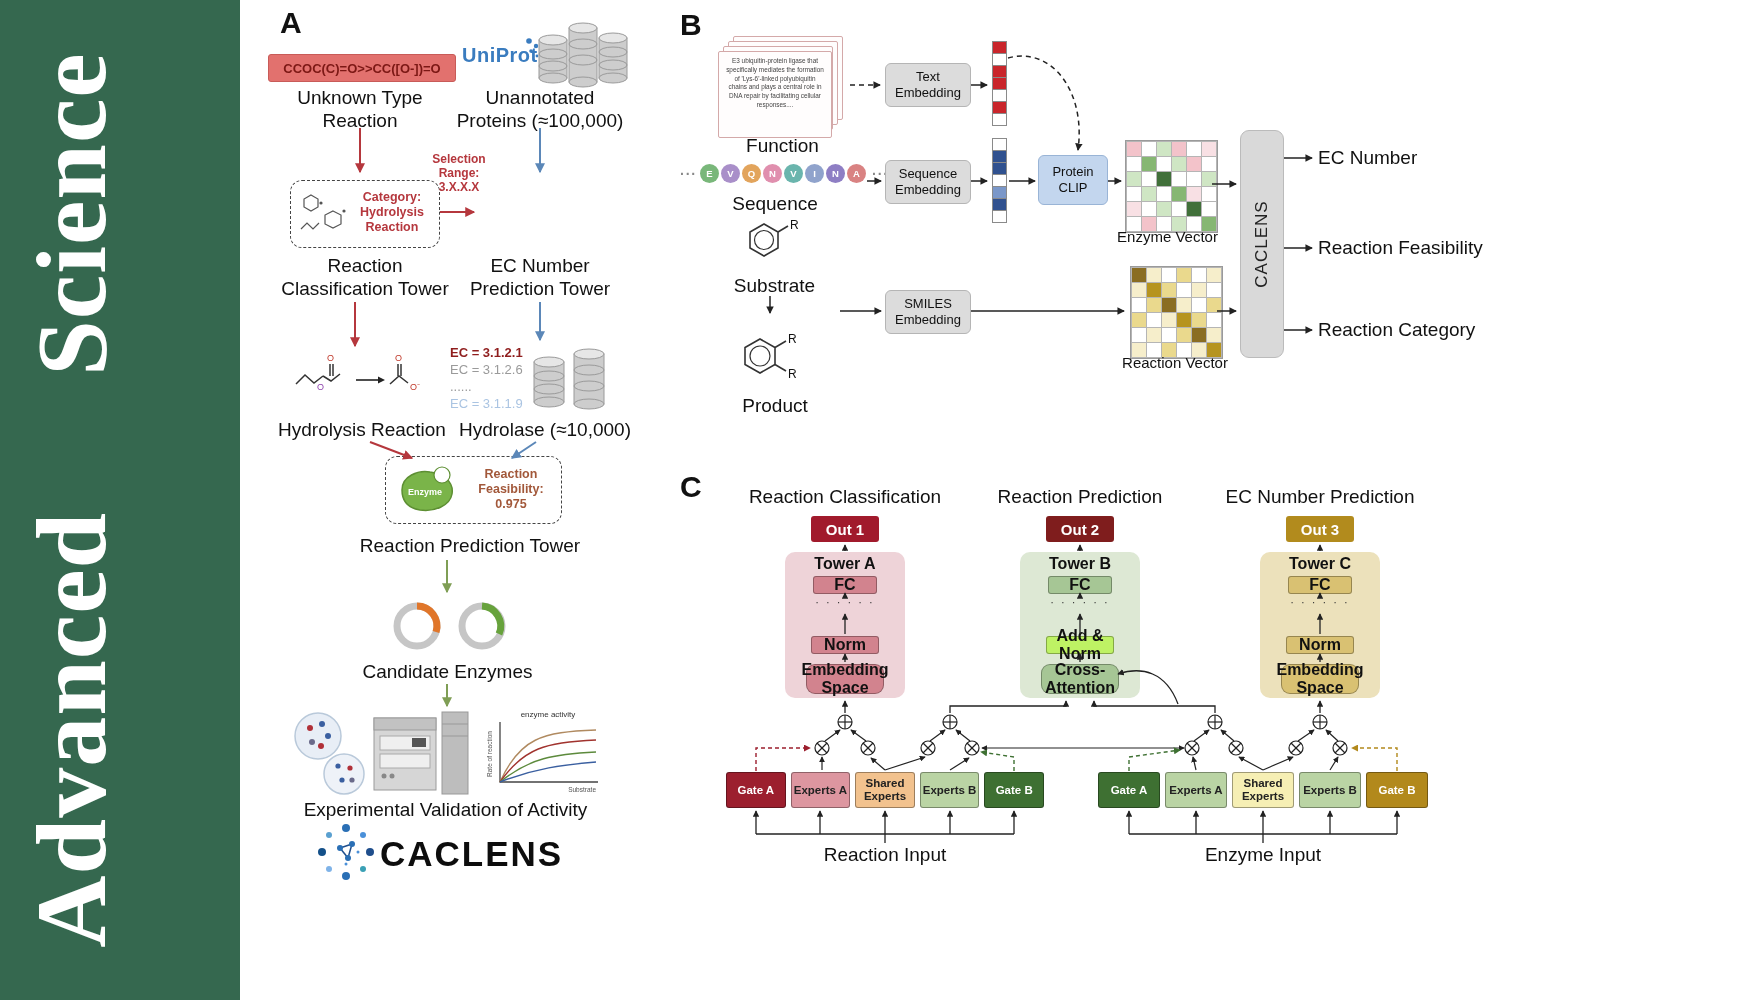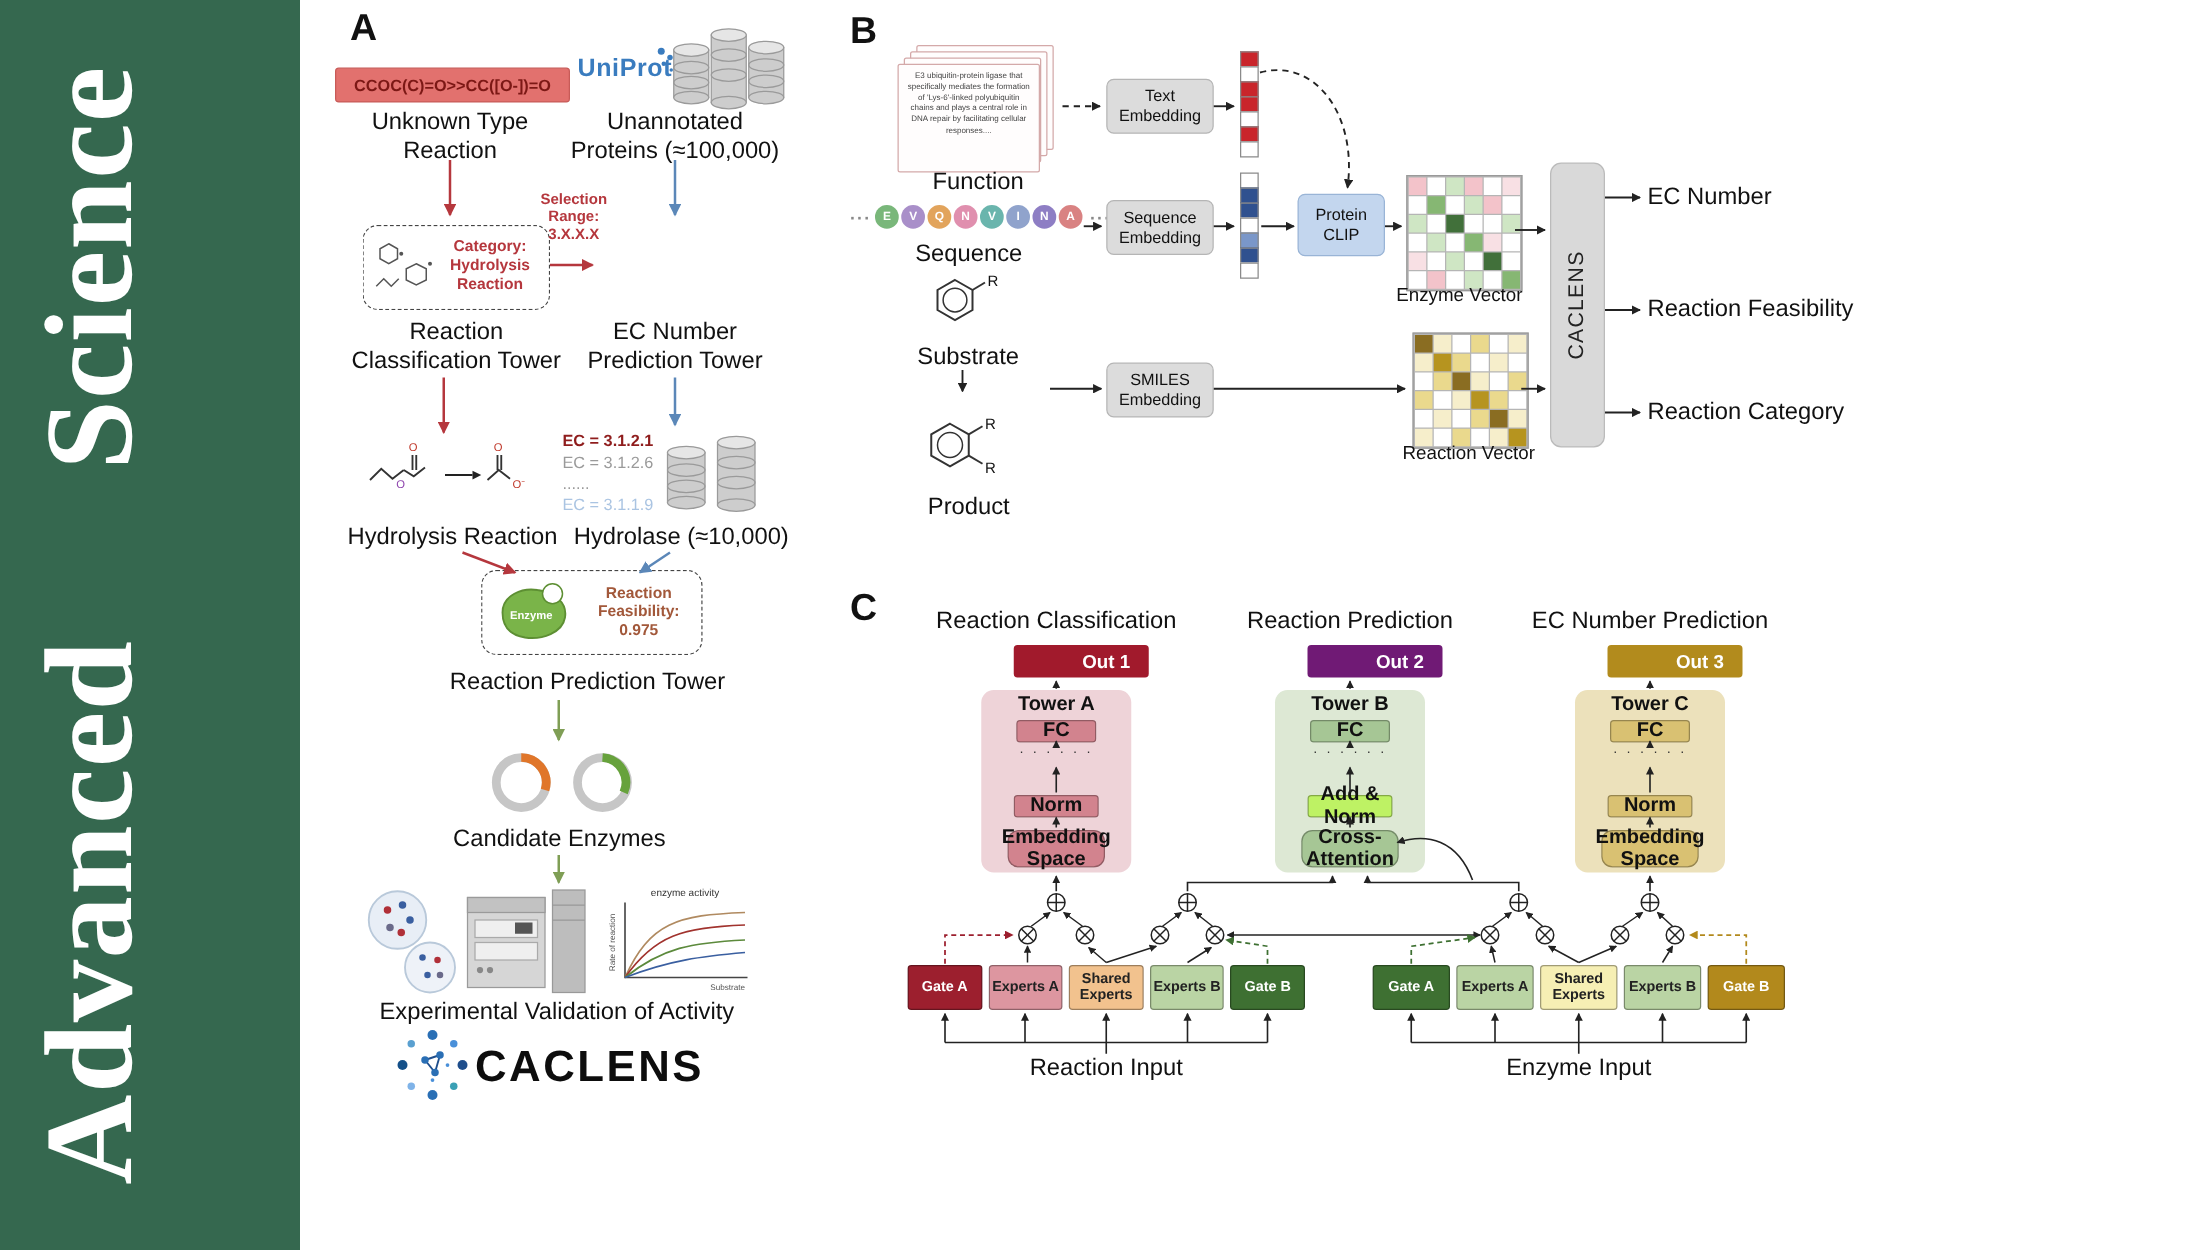--- a/index.html
+++ b/index.html
@@ -38,21 +38,21 @@
   .grid{position:absolute;display:grid;grid-template-columns:repeat(6,14px);gap:1px;background:#b5b5b5;
         padding:1px;border:1px solid #9a9a9a;}
   .gcell{width:14px;height:14px;}
   .tallbox{position:absolute;background:#d9d9d9;border:1px solid #bbb;border-radius:9px;
         display:flex;align-items:center;justify-content:center;}
   .tallbox span{transform:rotate(-90deg);white-space:nowrap;font-size:17px;letter-spacing:1px;color:#222;}
   .out-label{position:absolute;font-size:19px;white-space:nowrap;color:#111;}
   
   .col-title{position:absolute;width:240px;text-align:center;font-size:19px;color:#111;}
   .out{position:absolute;top:516px;width:68px;height:26px;border-radius:3px;color:#fff;
-        font-size:15px;font-weight:700;display:flex;align-items:center;justify-content:center;padding-left:40px;}
+        font-size:15px;font-weight:700;display:flex;align-items:center;justify-content:center;}
   .out:nth-of-type(1){left:571px}.out:nth-of-type(2){left:806px}.out:nth-of-type(3){left:1046px}
   .tower{position:absolute;top:552px;width:120px;height:146px;border-radius:10px;}
   .tower:nth-of-type(1){left:545px}.tower:nth-of-type(2){left:780px}.tower:nth-of-type(3){left:1020px}
   .tower-title{position:absolute;top:3px;width:100%;text-align:center;font-size:16px;font-weight:700;}
   .tbox{position:absolute;left:50%;transform:translateX(-50%);border:1px solid rgba(0,0,0,.3);
         border-radius:3px;display:flex;align-items:center;justify-content:center;
         font-size:16px;font-weight:600;text-align:center;white-space:pre-line;line-height:1.1;}
   .tbox.fc{top:24px;width:62px;height:16px;}
   .tbox.mid{top:84px;width:66px;height:16px;}
   .tbox.bot{top:112px;width:76px;height:28px;border-radius:9px;}
@@ -498,21 +498,21 @@
 
     <div class="panel-label" style="left:440px;top:470px;">C</div>
 
     <div class="col-title" style="left:485px;top:486px;">Reaction Classification</div>
     <div class="col-title" style="left:720px;top:486px;">Reaction Prediction</div>
     <div class="col-title" style="left:960px;top:486px;">EC Number Prediction</div>
 
     <div>
       <div class="out" style="background: rgb(161, 26, 44);">Out 1</div>
 
-      <div class="out" style="background: #701a75;">Out 2</div>
+      <div class="out" style="background: #7f1d1d;">Out 2</div>
 
       <div class="out" style="background: rgb(178, 139, 29);">Out 3</div>
     </div>
 
     <div>
       <div class="tower" style="background: rgb(238, 211, 216);">
         <div class="tower-title">Tower A</div>
         <div class="tbox fc" style="background: rgb(210, 131, 142);">FC</div>
         <div class="tdots">· · · · · ·</div>
         <div class="tbox mid" style="background: rgb(210, 131, 142);">Norm</div>

